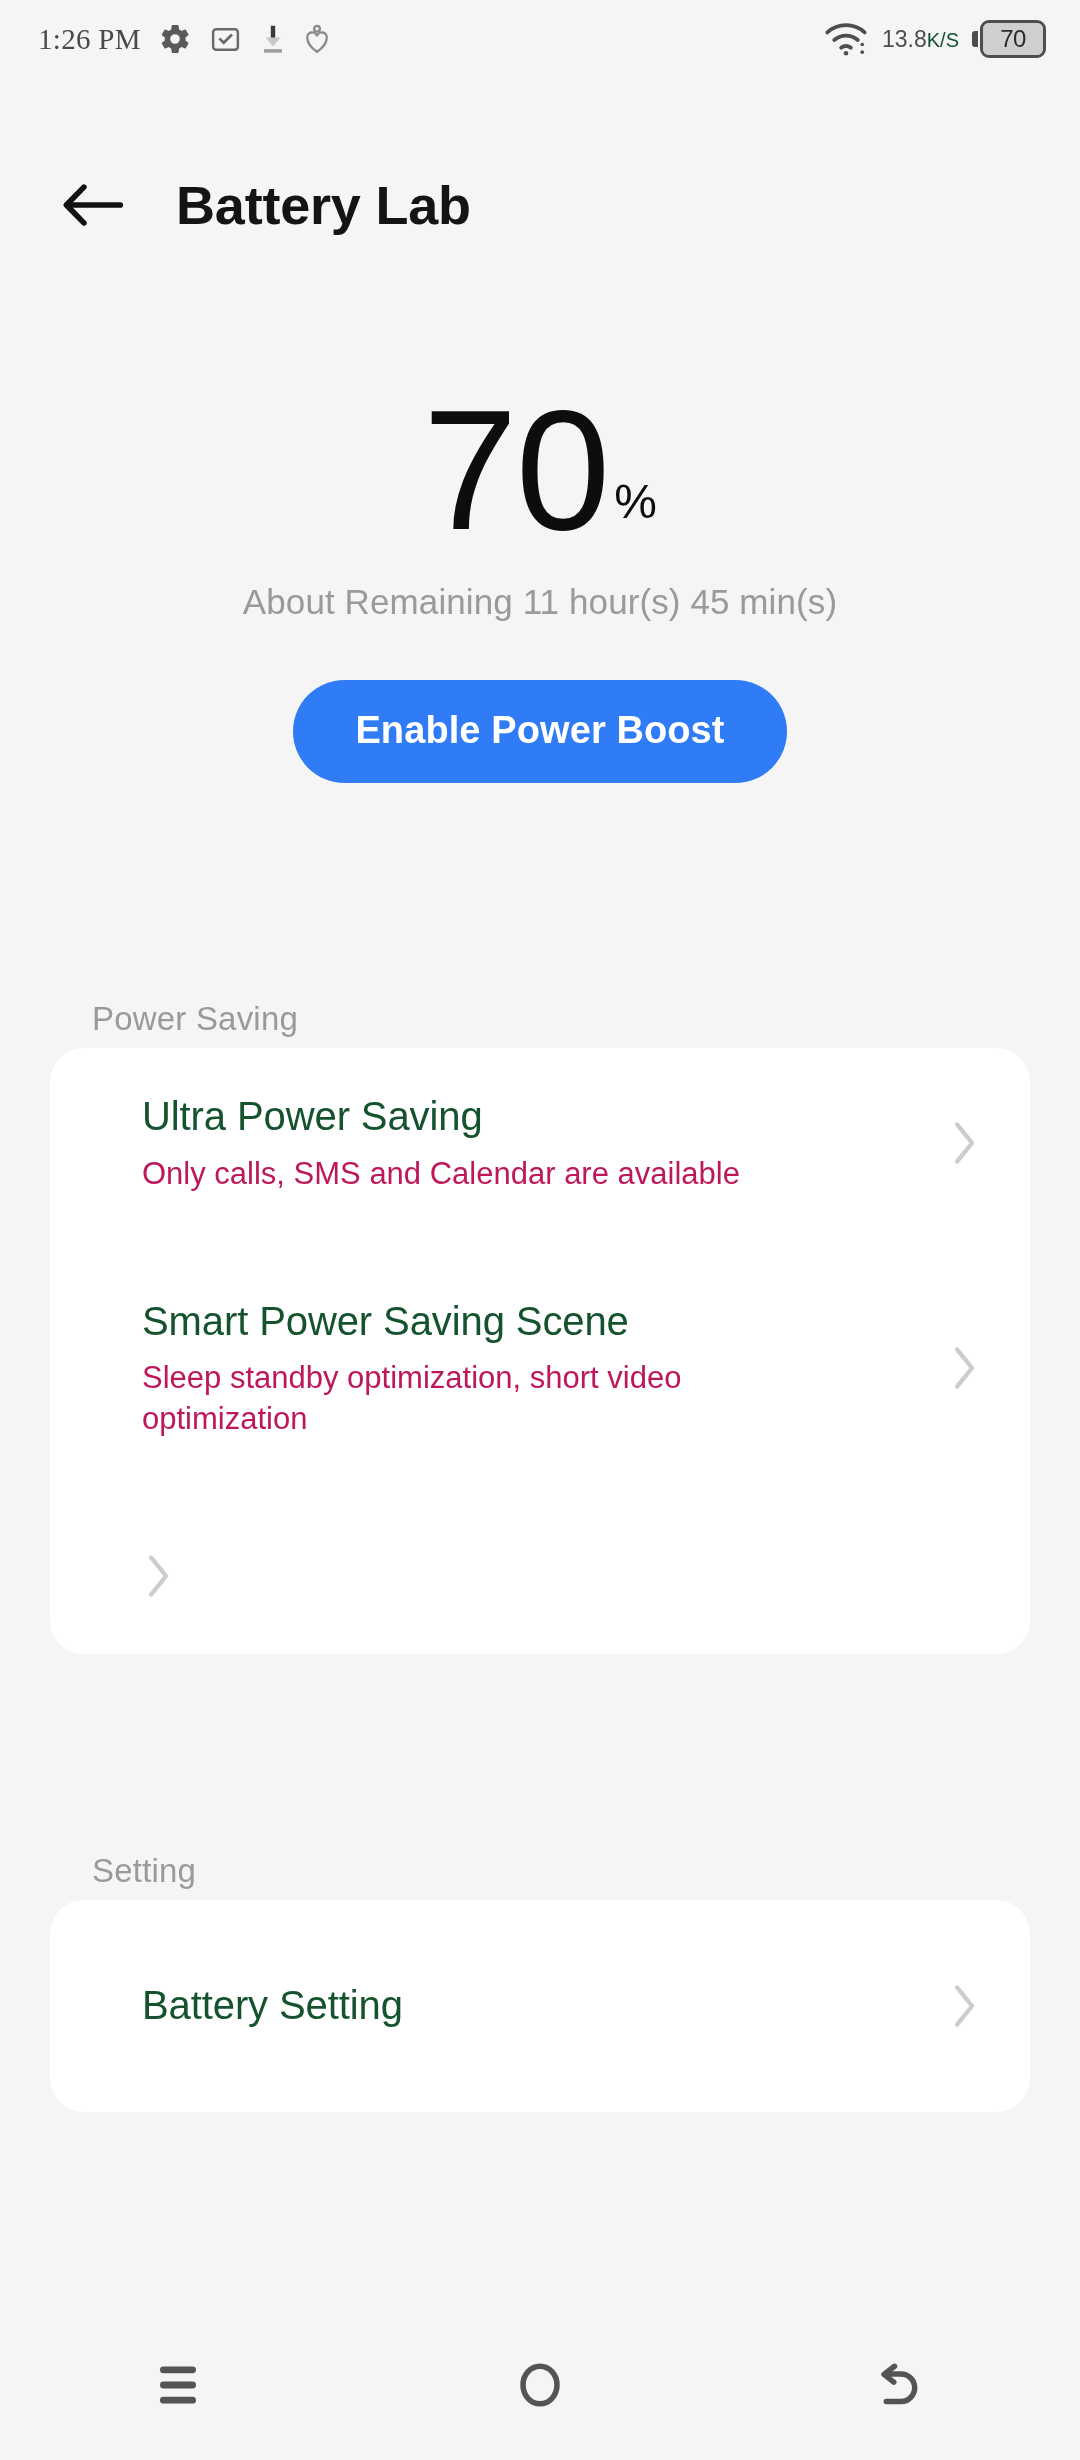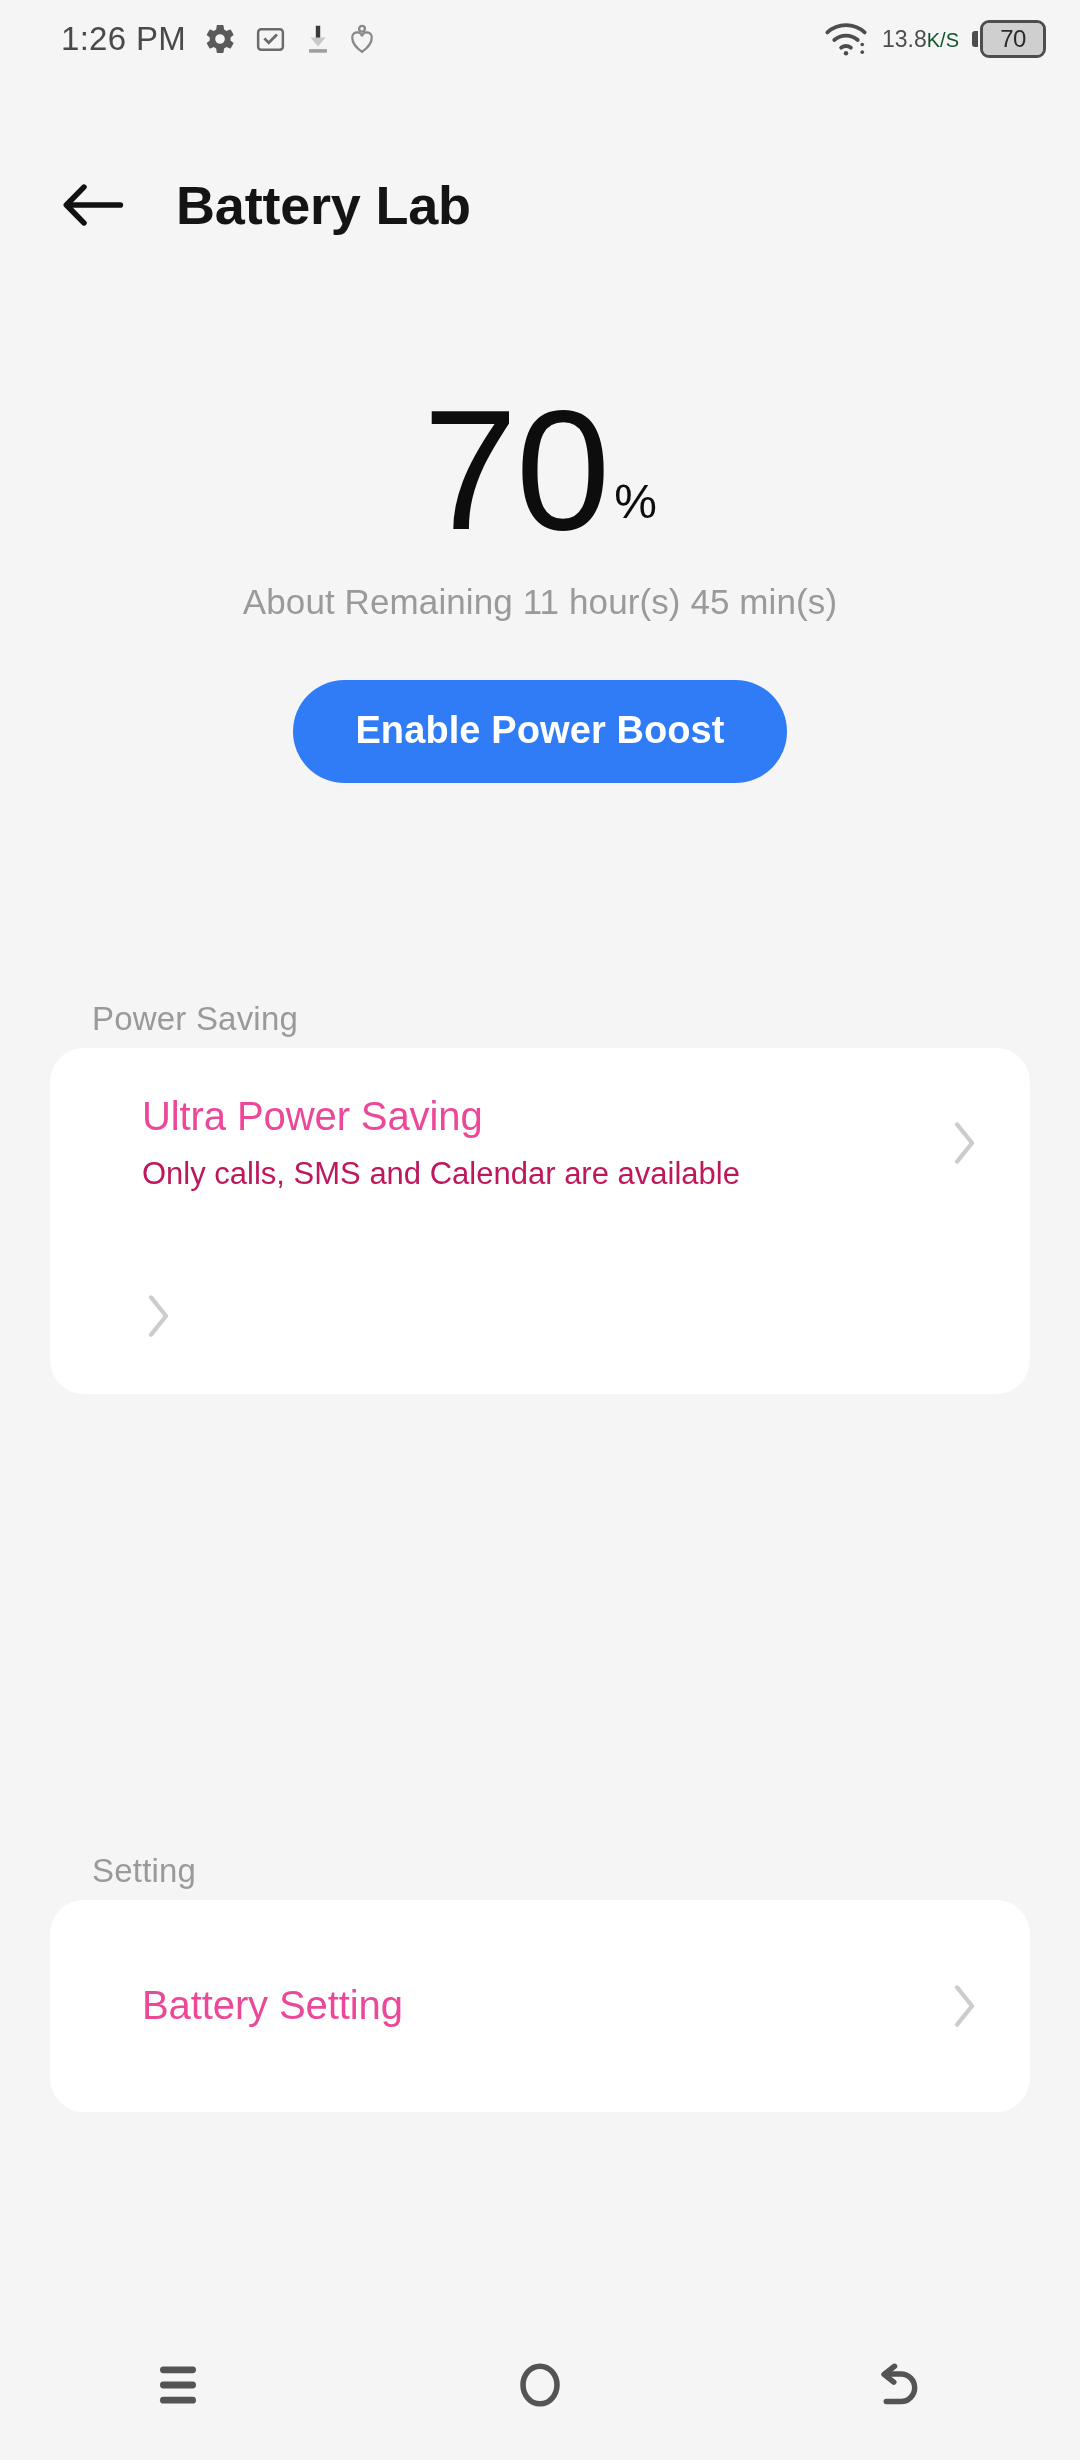--- a/index.html
+++ b/index.html
@@ -14,23 +14,22 @@
 
   
   #statusbar {
     position:absolute; top:0; left:0; width:1080px; height:78px;
     display:flex; align-items:center; justify-content:space-between;
     padding:0 34px 0 38px;
   }
   .sb-left { display:flex; align-items:center; gap:17px; }
   .sb-right { display:flex; align-items:center; gap:13px; }
   .sb-time {
-    font-size:33px; color:#4a4a4a; letter-spacing:0.3px;
-    font-family:Liberation Sans, sans-serif;
-    margin-left:23px;
+    font-size:29px; color:#4a4a4a; letter-spacing:0.3px;
+    font-family:Liberation Serif, serif;
   }
   .sb-icon { display:flex; align-items:center; justify-content:center; }
 
   .netspeed { display:flex; align-items:flex-start; line-height:1.0; }
   .netspeed .n1 { font-size:23px; color:#4d4d4d; letter-spacing:0px; }
   .netspeed .n2 { font-size:20px; color:#14532d; margin-top:2px; }
 
   .batt-wrap { position:relative; display:flex; align-items:center; }
   .batt-body {
     width:66px; height:38px; border:3.5px solid #4d4d4d; border-radius:9px;
@@ -89,21 +88,21 @@
   }
   .card {
     margin:0 50px; background:#ffffff; border-radius:34px; overflow:hidden;
   }
   .row {
     position:relative; display:flex; align-items:center; justify-content:space-between;
     padding:0 48px 0 92px; cursor:pointer;
   }
   .row-text { display:flex; flex-direction:column; justify-content:center; }
   .row-title {
-    font-size:40px; color:#ec4899; letter-spacing:-0.1px; line-height:1.28;
+    font-size:40px; color:#14532d; letter-spacing:-0.1px; line-height:1.28;
   }
   .row-sub {
     font-size:31px; color:#be185d; margin-top:11px; line-height:1.32; max-width:640px;
   }
   .chev { flex:none; width:34px; height:56px; display:flex; align-items:center; justify-content:center; }
 
   #sec-power-label { position:absolute; top:1000px; left:0; }
   #card-power { position:absolute; top:1048px; left:0; right:0; }
   #row-ultra { height:190px; }
   #row-smart { height:260px; }
@@ -216,20 +215,31 @@
         <span class="row-title">Ultra Power Saving</span>
         <span class="row-sub">Only calls, SMS and Calendar are available</span>
       </span>
       <span class="chev">
         <svg width="26" height="46" viewBox="0 0 14 26" fill="none" stroke="#cccccc" stroke-width="2.4" stroke-linecap="round" stroke-linejoin="round">
           <path d="M2.5 2.5 L11 13 L2.5 23.5"></path>
         </svg>
       </span>
     </div>
 
+    <div id="row-smart" class="row">
+      <span class="row-text">
+        <span class="row-title">Smart Power Saving Scene</span>
+        <span class="row-sub">Sleep standby optimization, short video optimization</span>
+      </span>
+      <span class="chev">
+        <svg width="26" height="46" viewBox="0 0 14 26" fill="none" stroke="#cccccc" stroke-width="2.4" stroke-linecap="round" stroke-linejoin="round">
+          <path d="M2.5 2.5 L11 13 L2.5 23.5"></path>
+        </svg>
+      </span>
+    </div>
 
     <div id="row-advanced" class="row">
       <span class="chev">
         <svg width="26" height="46" viewBox="0 0 14 26" fill="none" stroke="#cccccc" stroke-width="2.4" stroke-linecap="round" stroke-linejoin="round">
           <path d="M2.5 2.5 L11 13 L2.5 23.5"></path>
         </svg>
       </span>
     </div>
   </div>
 

